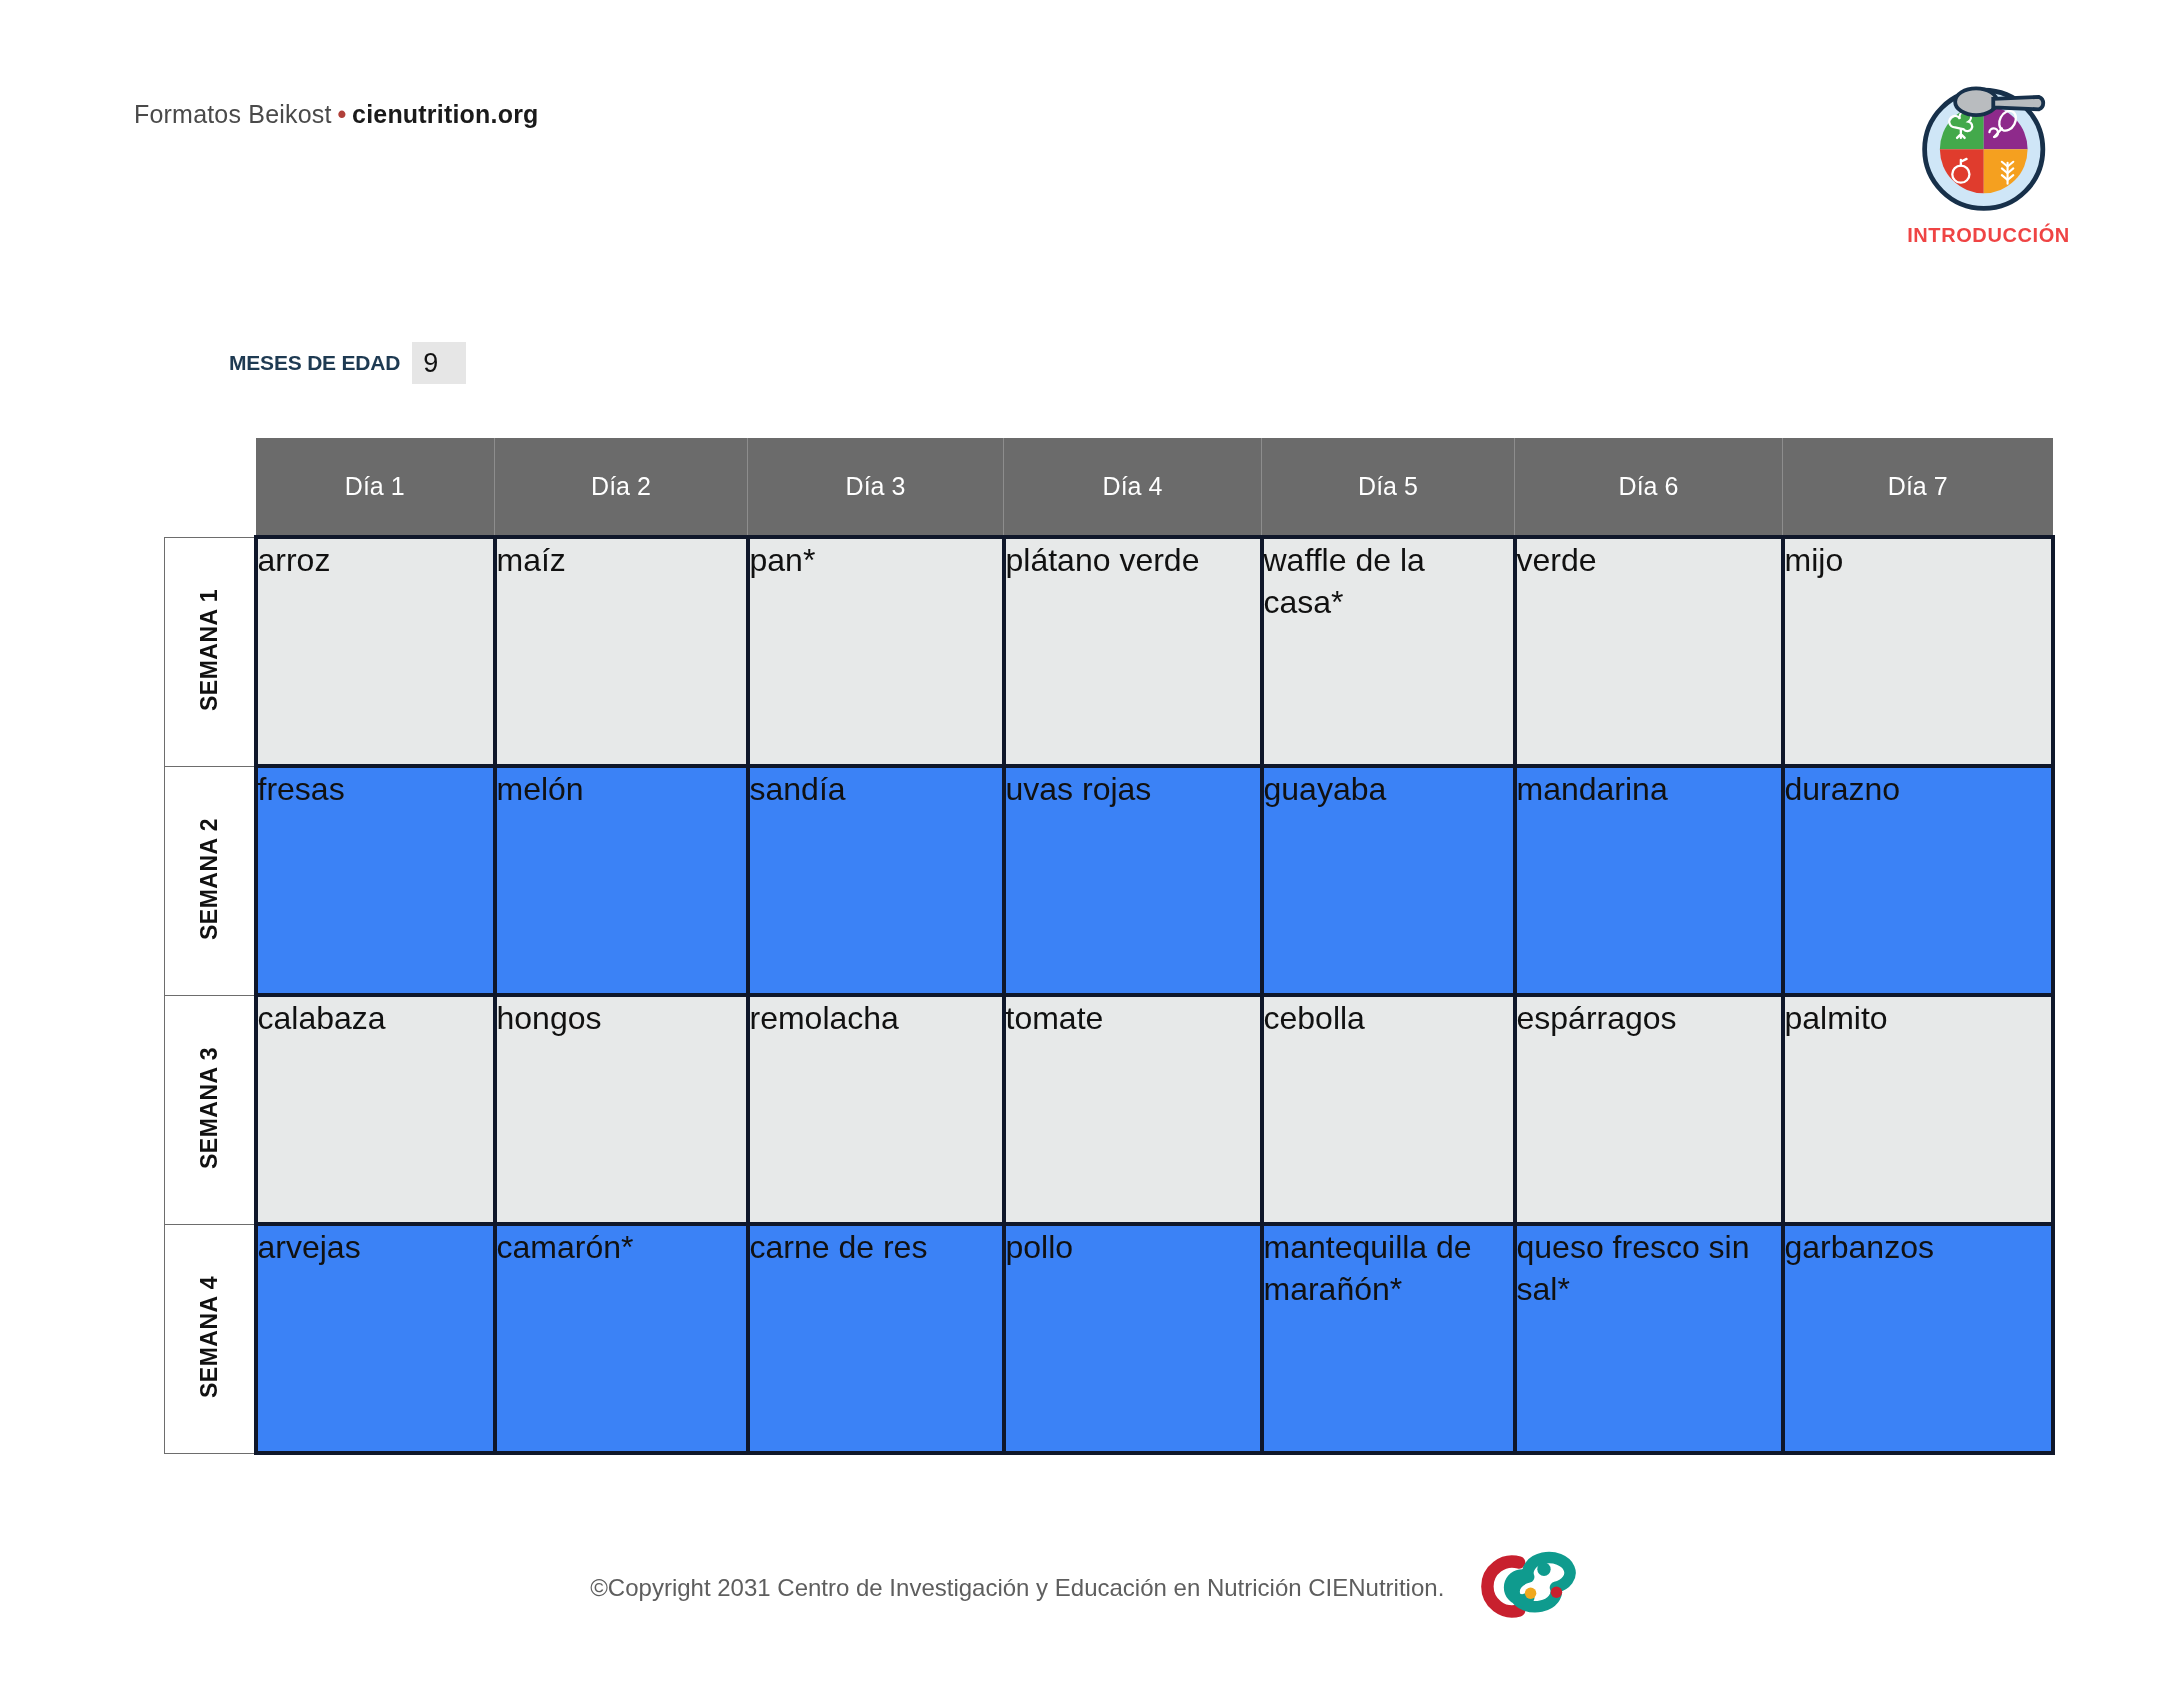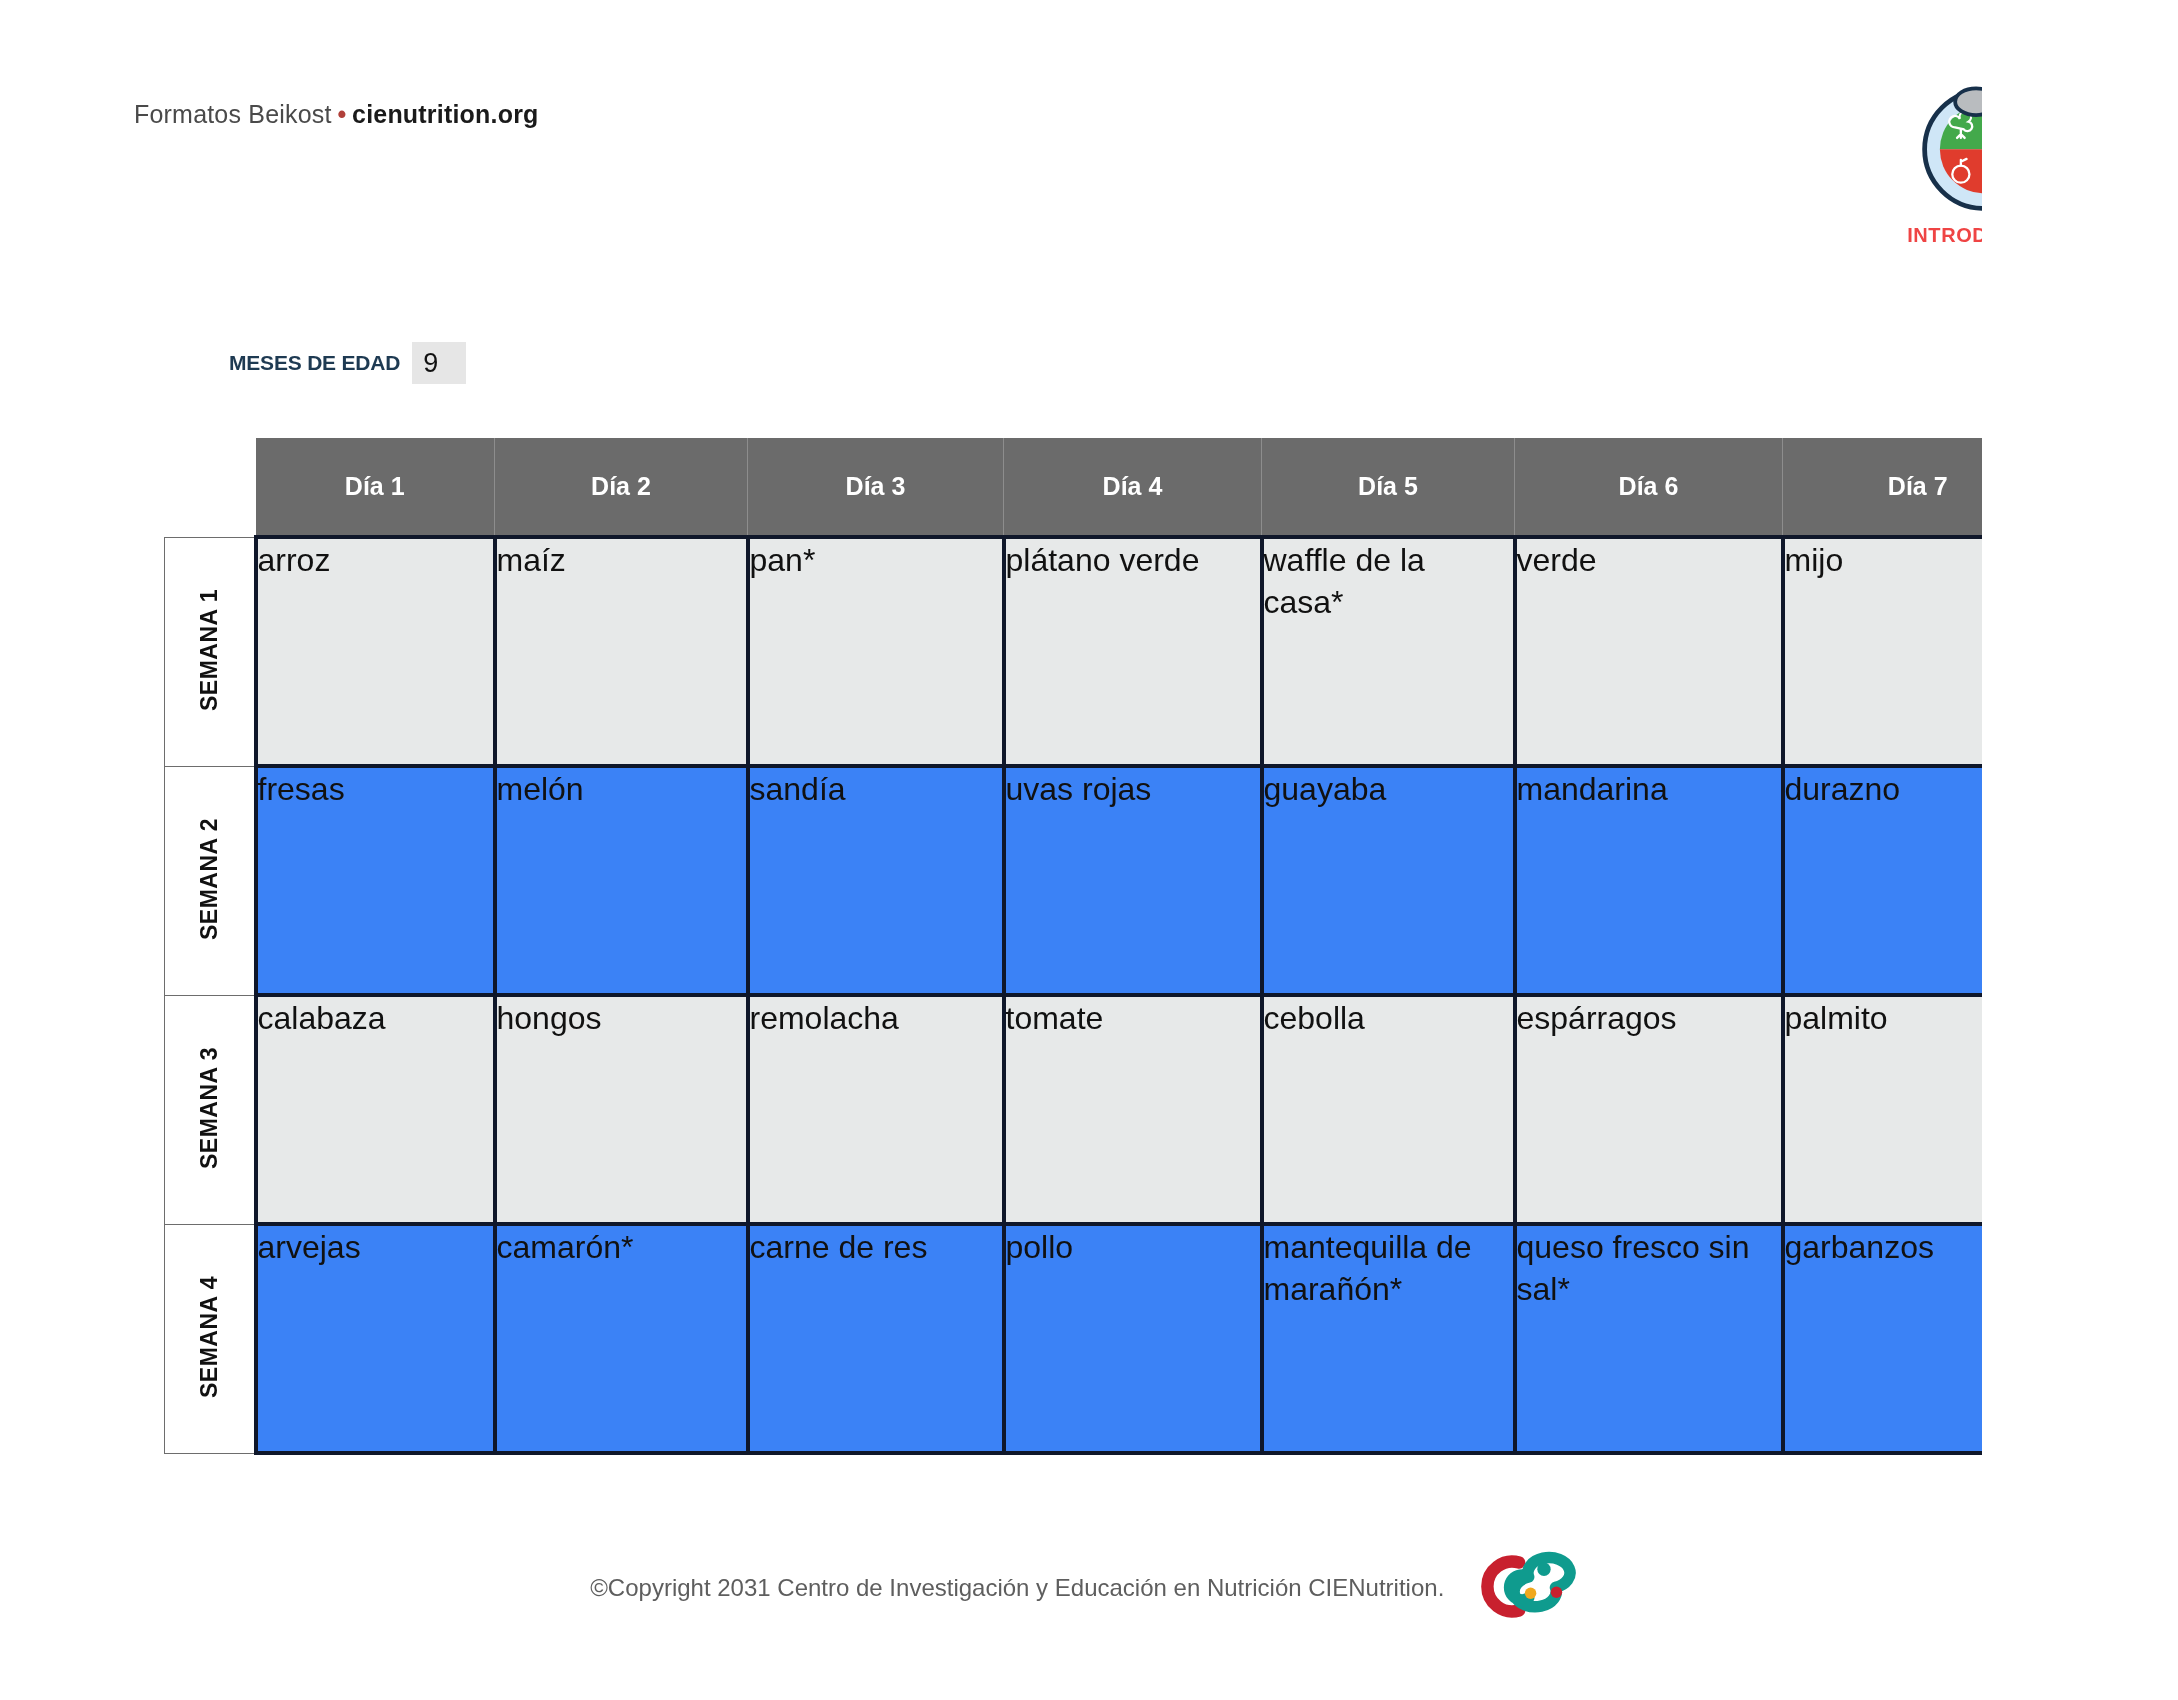--- a/index.html
+++ b/index.html
@@ -4,21 +4,21 @@
 <style>
   * { box-sizing: border-box; margin: 0; padding: 0; }
   html, body {
     width: 2178px;
     height: 1701px;
     background: #ffffff;
     font-family: "Liberation Sans", sans-serif;
   }
   .page {
     position: relative;
-    width: 1982px;
+    width: 2178px;
     height: 1701px;
     overflow: hidden;
   }
 
   
   .topbar {
     position: absolute;
     left: 134px;
     top: 100px;
     font-size: 25px;
@@ -116,21 +116,21 @@
 
   .corner-blank {
     width: 91px;
     background: #ffffff;
     border: none;
   }
   th.dayhead {
     background: #6b6b6b;
     color: #ffffff;
     font-size: 25px;
-    font-weight: 700;
+    font-weight: 400;
     height: 99px;
     text-align: center;
     vertical-align: middle;
     border-right: 1px solid #8d8d8d;
   }
   th.dayhead:last-child { border-right: none; }
 
   td.weeklab {
     width: 91px;
     background: #ffffff;

